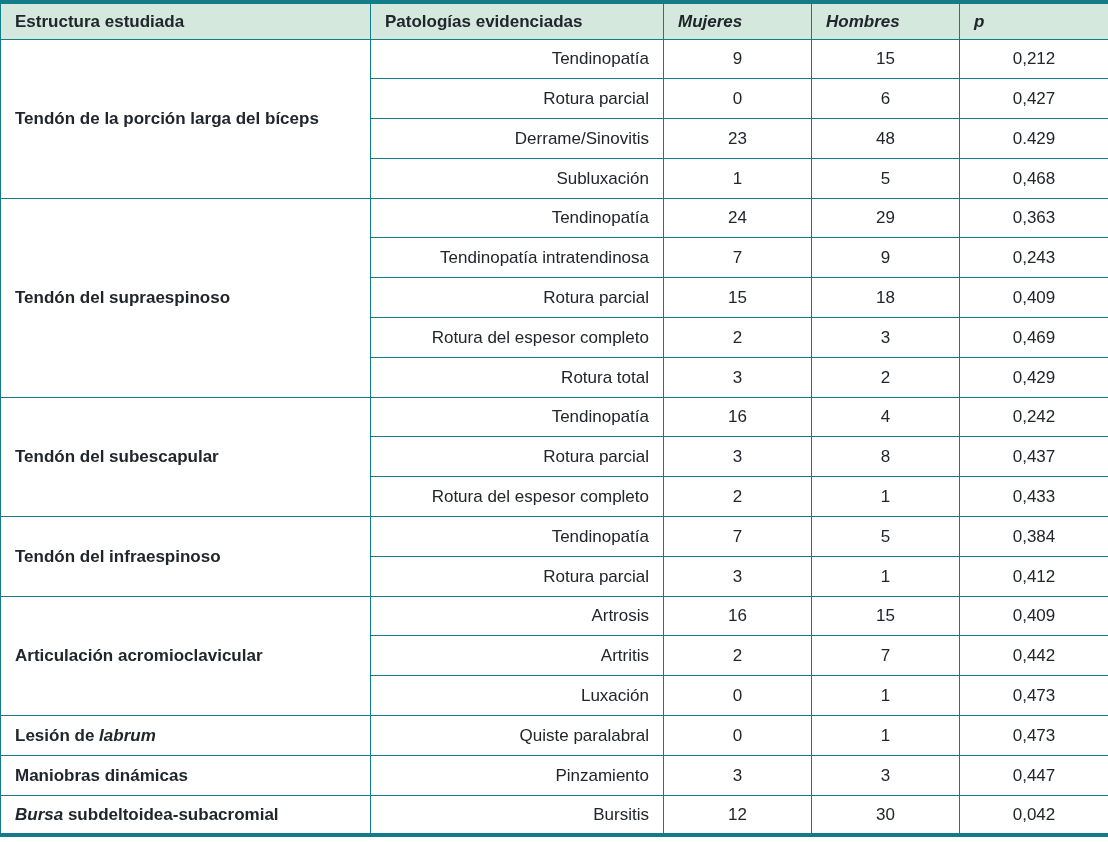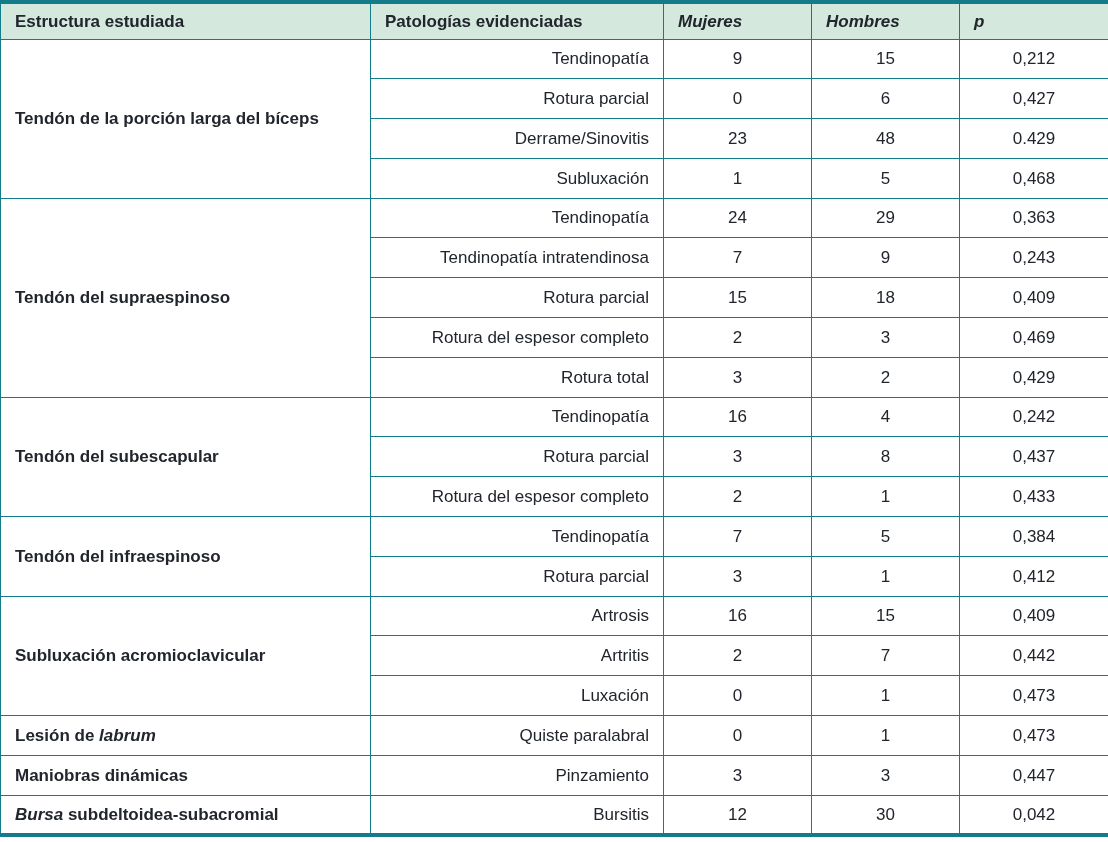--- a/index.html
+++ b/index.html
@@ -162,21 +162,21 @@
           <td class="num">5</td>
           <td class="num">0,384</td>
         </tr>
         <tr>
           <td class="pathology">Rotura parcial</td>
           <td class="num">3</td>
           <td class="num">1</td>
           <td class="num">0,412</td>
         </tr>
         <tr>
-          <td class="structure" rowspan="3"><span>Subluxación acromioclavicular</span></td>
+          <td class="structure" rowspan="3"><span>Articulación acromioclavicular</span></td>
           <td class="pathology">Artrosis</td>
           <td class="num">16</td>
           <td class="num">15</td>
           <td class="num">0,409</td>
         </tr>
         <tr>
           <td class="pathology">Artritis</td>
           <td class="num">2</td>
           <td class="num">7</td>
           <td class="num">0,442</td>

